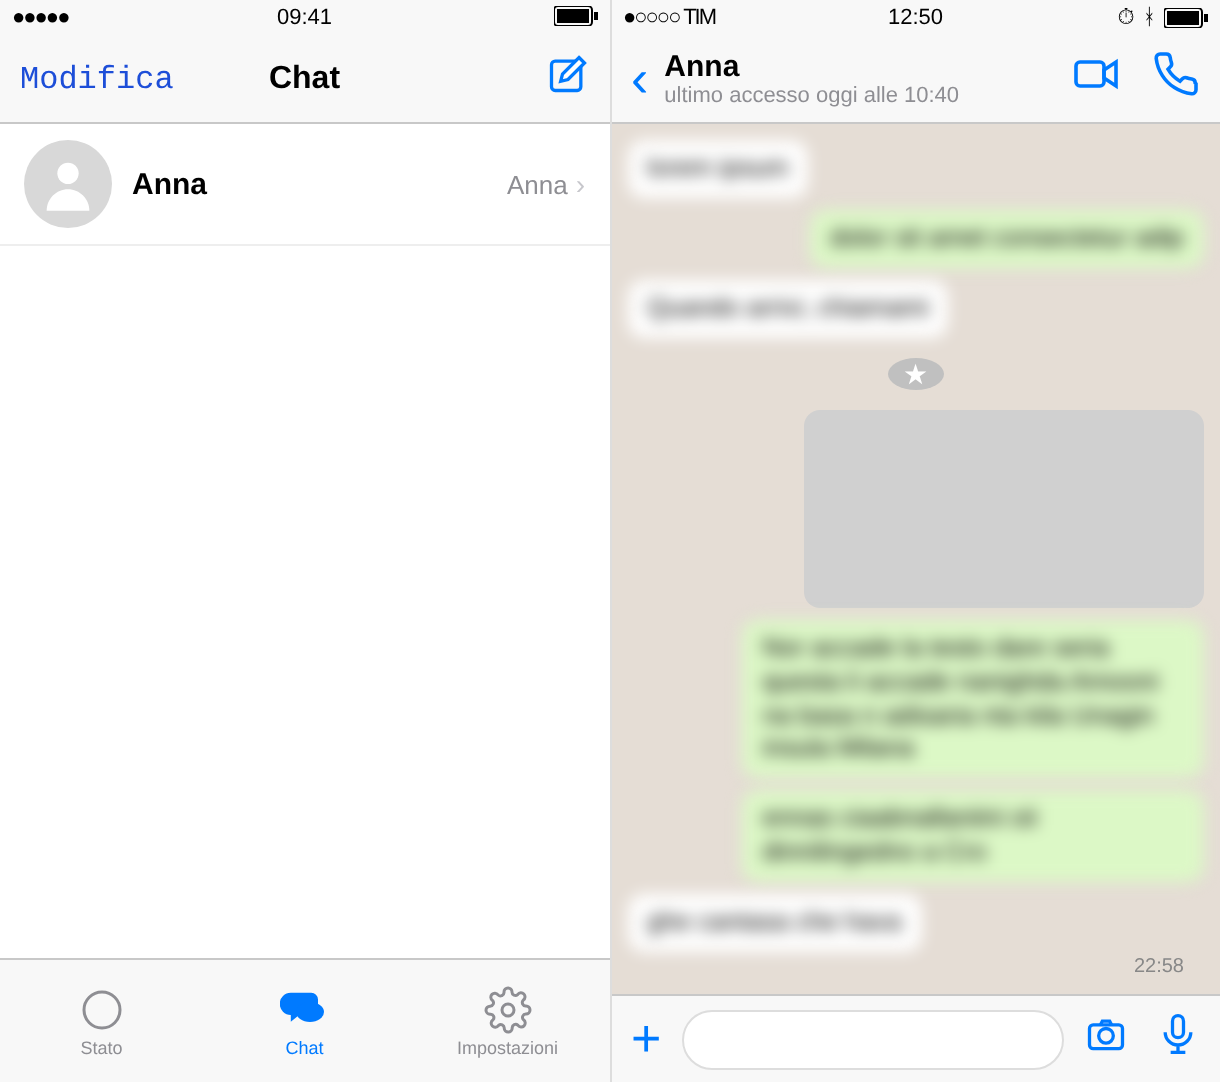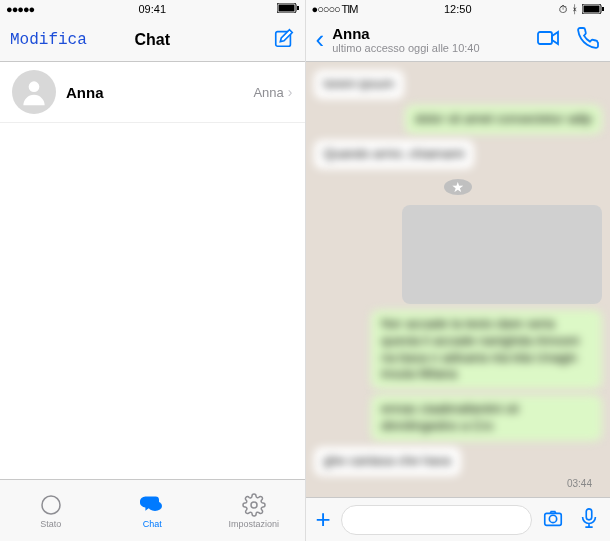--- a/index.html
+++ b/index.html
@@ -148,21 +148,21 @@
   </div>
   <div class="conversation">
     <div class="bubble in">lorem ipsum</div>
     <div class="bubble out">dolor sit amet consectetur adip</div>
     <div class="bubble in">Quando arrivi, chiamami</div>
     <div class="star">★</div>
     <div class="bubble image"></div>
     <div class="bubble out">Nor accade la testo dare seria questa li accade nanighda Amooni na basa n adisaria nta kila Unagin insula Milana</div>
     <div class="bubble out">ennas ciaabnallaniini oii dinnilingedno a Cro</div>
     <div class="bubble in">ghe cantasa che hava</div>
-    <span class="time-stamp">03:44</span>
+    <span class="time-stamp">22:58</span>
   </div>
   <div class="input-bar">
     <span class="plus">+</span>
     <div class="text-input"></div>
     <div class="input-icons">
       <span>
         <svg viewBox="0 0 24 24" fill="none" stroke="#007aff" stroke-width="1.8">
             <rect x="3" y="7" width="18" height="13" rx="2"></rect>
             <circle cx="12" cy="13" r="4"></circle>
             <path d="M9 7l1-2h4l1 2"></path>

